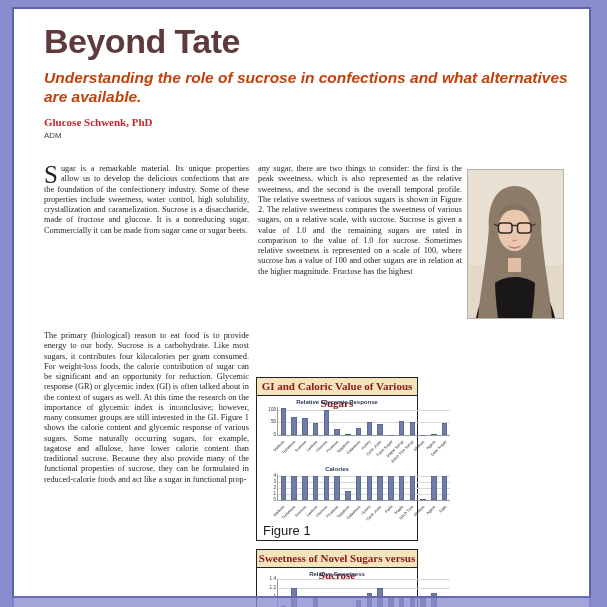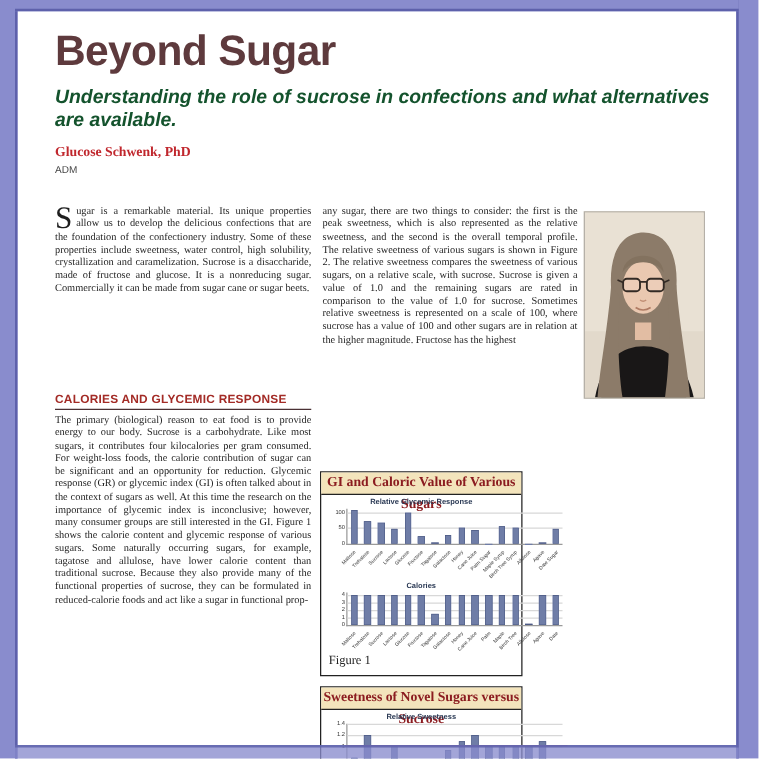--- a/index.html
+++ b/index.html
@@ -10,21 +10,21 @@
   .frame-left{left:0;top:0;width:12px;height:607px;background:#898ccd;border-right:2px solid #5e61ab;}
   .frame-right{right:0;top:0;width:16px;height:607px;background:#898ccd;border-left:2px solid #5e61ab;}
   .frame-top{left:12px;top:0;width:579px;height:7px;background:#898ccd;border-bottom:2px solid #5e61ab;}
   .frame-bottom{left:12px;top:596px;width:579px;height:11px;background:rgba(137,140,205,0.78);border-top:2px solid rgba(94,97,171,0.85);}
   
   .title{position:absolute;left:44px;top:22px;width:520px;margin:0;
          font-family:"Liberation Sans",sans-serif;font-weight:bold;font-size:34px;
          letter-spacing:-0.5px;color:#5e3a3d;}
   .subtitle{position:absolute;left:44px;top:68px;width:540px;margin:0;
          font-family:"Liberation Sans",sans-serif;font-weight:bold;font-style:italic;
-         font-size:15.5px;line-height:19px;color:#14532d;}
+         font-size:15.5px;line-height:19px;color:#c2410c;}
   .author{position:absolute;left:44px;top:116px;font-weight:bold;font-size:11px;color:#c0272d;}
   .affil{position:absolute;left:44px;top:131px;font-family:"Liberation Sans",sans-serif;
          font-size:8px;color:#444;}
   
   .bodytext{font-size:8.3px;line-height:10.25px;color:#1f1f1f;text-align:justify;margin:0;}
   .col1-intro{position:absolute;left:44px;top:164px;width:205px;}
   .dropcap{float:left;font-size:25px;line-height:19px;padding:1px 3px 0 0;font-weight:normal;}
   .sec-head{position:absolute;left:44px;top:314px;width:205px;margin:0;
             font-family:"Liberation Sans",sans-serif;font-weight:bold;font-size:9.5px;
             color:#a32b26;letter-spacing:0.2px;border-bottom:1.4px solid #4a3134;padding-bottom:2px;}
@@ -48,35 +48,34 @@
               border-bottom:0.8px solid #9a9a9a;box-sizing:content-box;}
   .chart-xlabels{position:absolute;left:20px;width:172px;height:26px;overflow:visible;}
   .gridline{position:absolute;left:0;width:100%;height:0;border-top:0.7px solid #d8d8d8;z-index:0;}
   .ytick{position:absolute;right:100%;margin-right:2px;width:14px;text-align:right;
          font-family:"Liberation Sans",sans-serif;font-size:4.6px;color:#333;}
   .bar{position:absolute;bottom:0;background:#6f7da7;box-shadow:inset 0 0 0 0.5px #4c5a84;z-index:1;}
   .refline{position:absolute;left:-2px;right:-4px;height:1.4px;background:#d03048;z-index:3;}
   .xlab{position:absolute;top:1px;width:34px;text-align:right;
         font-family:"Liberation Sans",sans-serif;font-size:4px;color:#333;
         transform:rotate(-45deg);transform-origin:100% 0;white-space:nowrap;}
-  .fig-caption{position:absolute;left:6px;font-family:Liberation Serif, serif;
-               font-size:10px;color:#222;}
+  .fig-caption{position:absolute;left:6px;font-family:Liberation Sans, sans-serif;
+               font-size:13px;color:#222;}
 </style>
 </head>
 <body>
 
 <div class="page">
 
-  <h1 class="title">Beyond Sugar</h1>
+  <h1 class="title">Beyond Tate</h1>
   <h2 class="subtitle">Understanding the role of sucrose in confections and what alternatives are available.</h2>
   <div class="author">Glucose Schwenk, PhD</div>
   <div class="affil">ADM</div>
 
   <p class="bodytext col1-intro"><span class="dropcap">S</span><span>ugar is a remarkable material. Its unique properties allow us to develop the delicious confections that are the foundation of the confectionery industry. Some of these properties include sweetness, water control, high solubility, crystallization and caramelization. Sucrose is a disaccharide, made of fructose and glucose. It is a nonreducing sugar. Commercially it can be made from sugar cane or sugar beets.</span></p>
-  <h3 class="sec-head">CALORIES AND GLYCEMIC RESPONSE</h3>
   <p class="bodytext col1-body">The primary (biological) reason to eat food is to provide energy to our body. Sucrose is a carbohydrate. Like most sugars, it contributes four kilocalories per gram consumed. For weight-loss foods, the calorie contribution of sugar can be significant and an opportunity for reduction. Glycemic response (GR) or glycemic index (GI) is often talked about in the context of sugars as well. At this time the research on the importance of glycemic index is inconclusive; however, many consumer groups are still interested in the GI. Figure 1 shows the calorie content and glycemic response of various sugars. Some naturally occurring sugars, for example, tagatose and allulose, have lower calorie content than traditional sucrose. Because they also provide many of the functional properties of sucrose, they can be formulated in reduced-calorie foods and act like a sugar in functional prop-</p>
 
   <p class="bodytext col2-body">any sugar, there are two things to consider: the first is the peak sweetness, which is also represented as the relative sweetness, and the second is the overall temporal profile. The relative sweetness of various sugars is shown in Figure 2. The relative sweetness compares the sweetness of various sugars, on a relative scale, with sucrose. Sucrose is given a value of 1.0 and the remaining sugars are rated in comparison to the value of 1.0 for sucrose. Sometimes relative sweetness is represented on a scale of 100, where sucrose has a value of 100 and other sugars are in relation at the higher magnitude. Fructose has the highest</p>
 
   <div class="photo">
     <svg width="95" height="148" viewBox="0 0 95 148">
       <rect x="0" y="0" width="95" height="148" fill="#e9e1d4"></rect>
       <rect x="0" y="95" width="95" height="53" fill="#dcd2c2" opacity="0.5"></rect>
       <path d="M47 16 C26 16 19 38 21 62 C21 96 16 120 13 148 L81 148 C77 118 73 96 73 62 C75 36 67 16 47 16 Z" fill="#8c7b69"></path>
       <path d="M8 148 C14 117 30 107 47 107 C64 107 80 117 87 148 Z" fill="#191717"></path>

